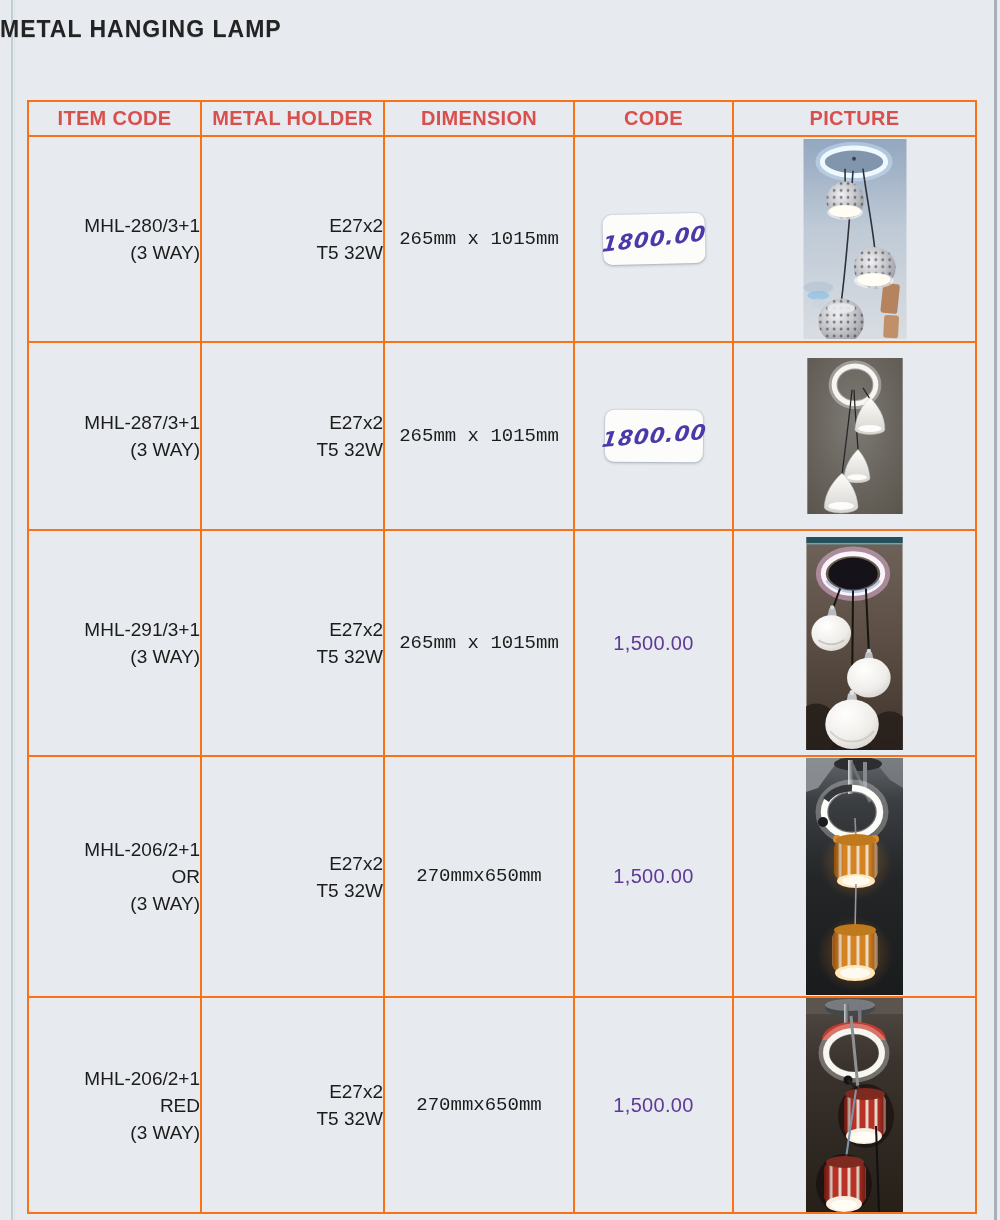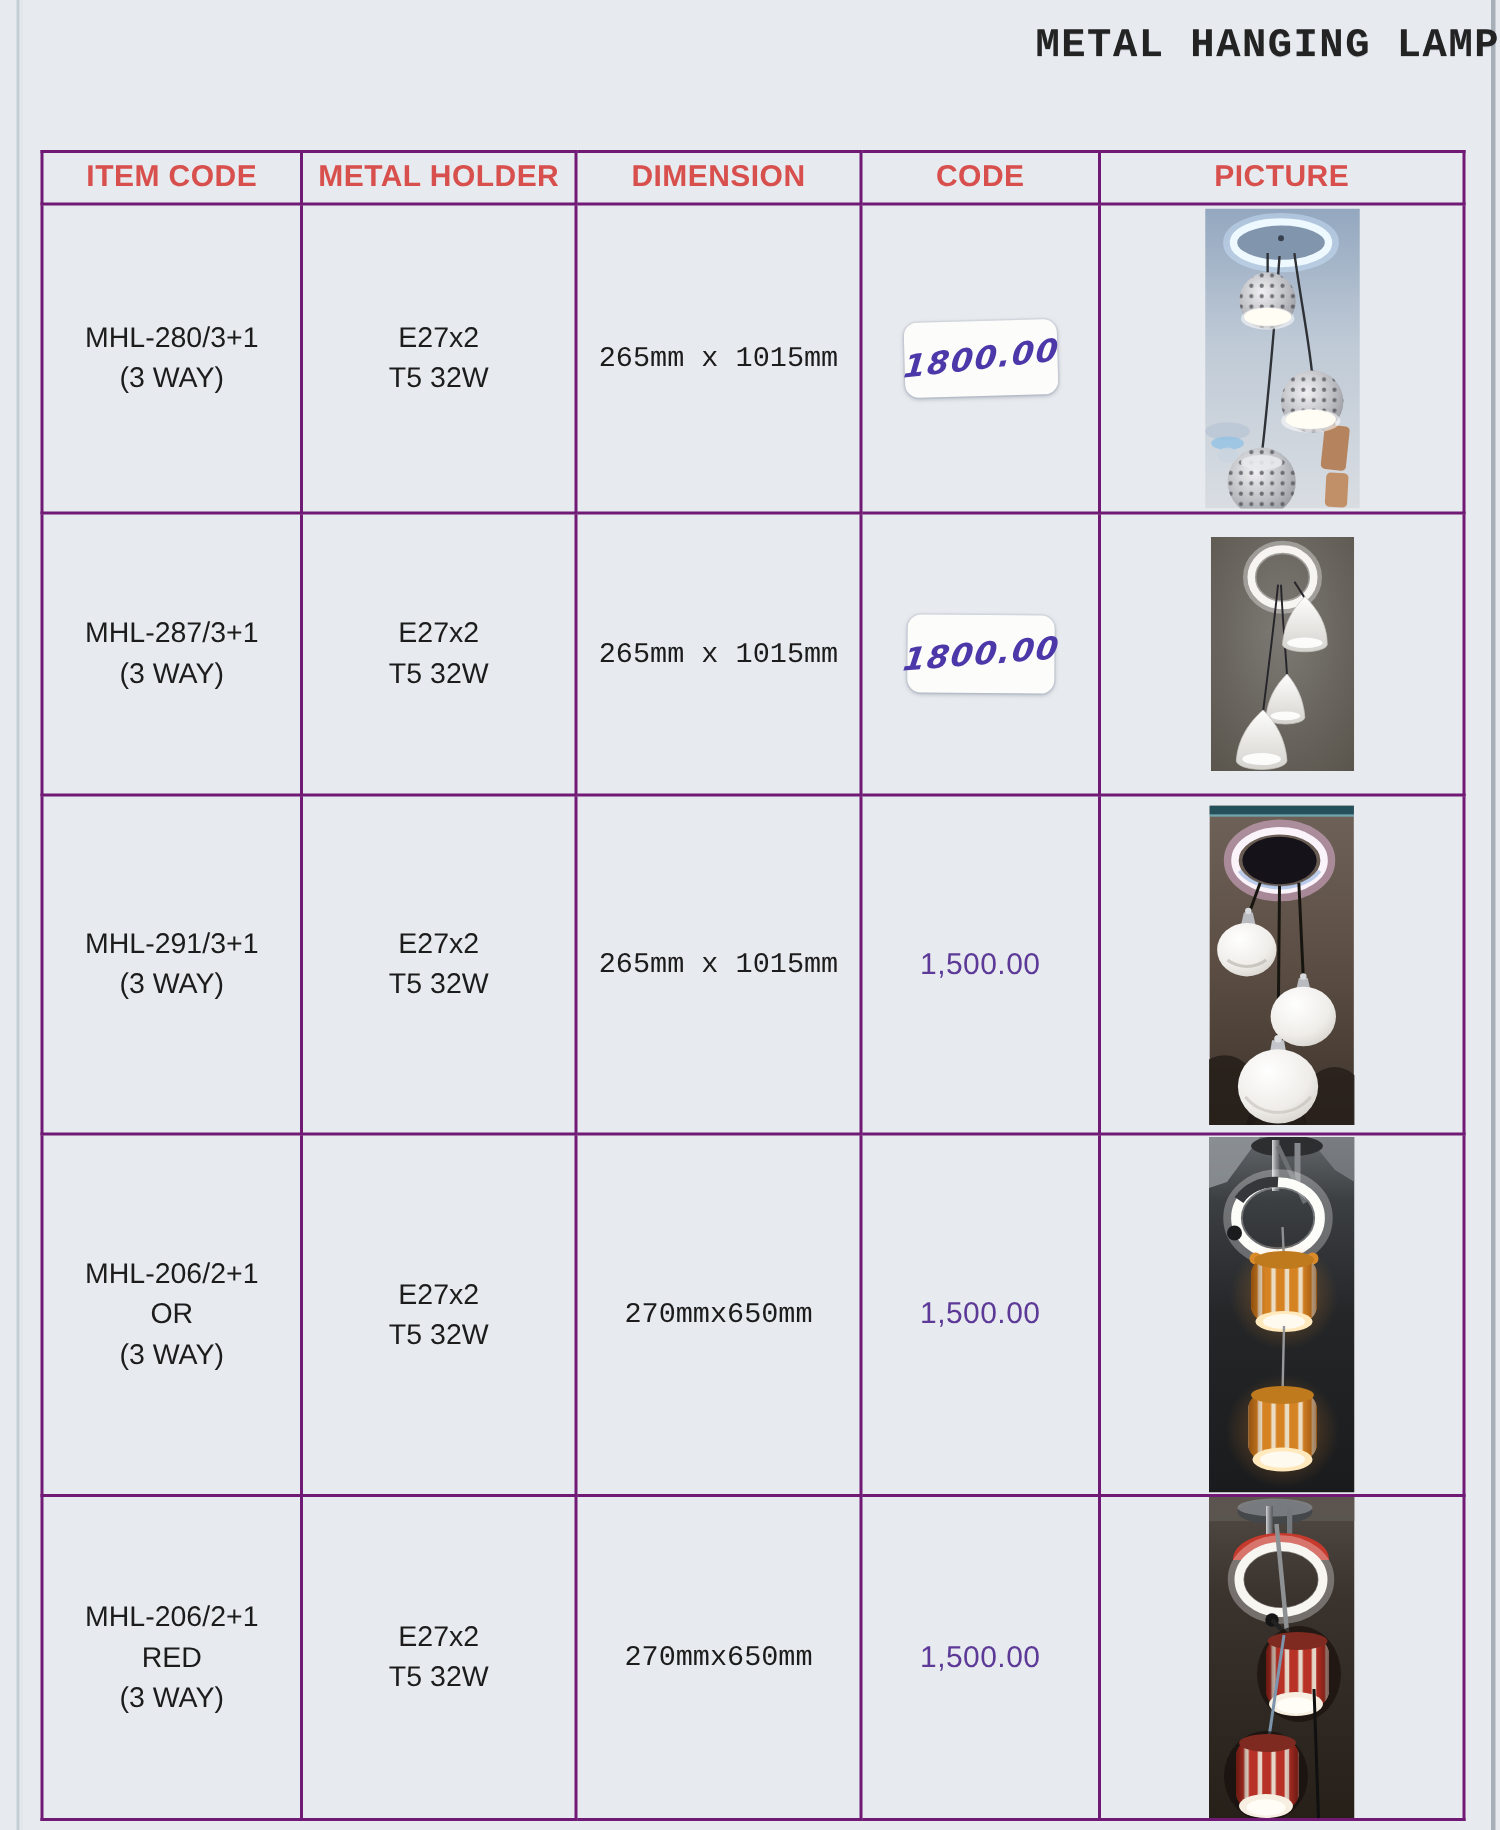--- a/index.html
+++ b/index.html
@@ -6,39 +6,38 @@
   body{
     width:1000px;height:1220px;position:relative;overflow:hidden;
     background:#e7eaee;
     font-family:"Liberation Sans", sans-serif;
     color:#1b1b1b;
   }
   .scan-edge-left{position:absolute;left:11px;top:0;width:2px;height:1220px;background:#c3cdd6;}
   .scan-edge-left2{position:absolute;left:14px;top:0;width:1px;height:1220px;background:#dfe4e9;}
   .scan-edge-right{position:absolute;left:994px;top:0;width:3px;height:1220px;background:#a7afb7;}
   .title{
-    position:absolute;top:16px;left:0;width:1000px;text-align:right;
-    font-size:27px;font-weight:bold;letter-spacing:1px;color:#232323;
+    position:absolute;top:16px;left:0;width:1000px;text-align:left;
+    font-size:23px;font-weight:bold;letter-spacing:1px;color:#232323;
     text-shadow:0 1px 0 rgba(120,130,150,.25);
-    font-family:Liberation Mono, monospace;
   }
   table.catalog{
     position:absolute;left:27px;top:100px;width:948px;
     border-collapse:collapse;table-layout:fixed;
   }
   table.catalog th, table.catalog td{
-    border:2px solid #701a75;
+    border:2px solid #f97316;
     text-align:center;vertical-align:middle;
     padding:0;overflow:hidden;
   }
   th.hdr{
     height:33px;font-size:20px;font-weight:bold;color:#d8504d;letter-spacing:.3px;
   }
   td{font-size:19px;line-height:27px;color:#1c1c1c;}
-  .lines span{display:block;}
+  .lines span{display:block;text-align:right;}
   .dim{font-size:19px;font-family:Liberation Mono, monospace;}
   .price-printed{color:#5d3a97;font-weight:normal;font-size:20px;letter-spacing:.3px;}
   .sticker{
     width:102px;height:50px;margin:0 auto;
     background:#fcfcfa;border-radius:9px;
     box-shadow:0 1px 3px rgba(110,120,140,.5), 0 0 0 1px rgba(205,210,220,.45);
     display:flex;align-items:center;justify-content:center;
   }
   .sticker.r1{transform:rotate(-1.5deg);}
   .sticker.r2{transform:rotate(0.5deg);height:52px;width:98px;}

